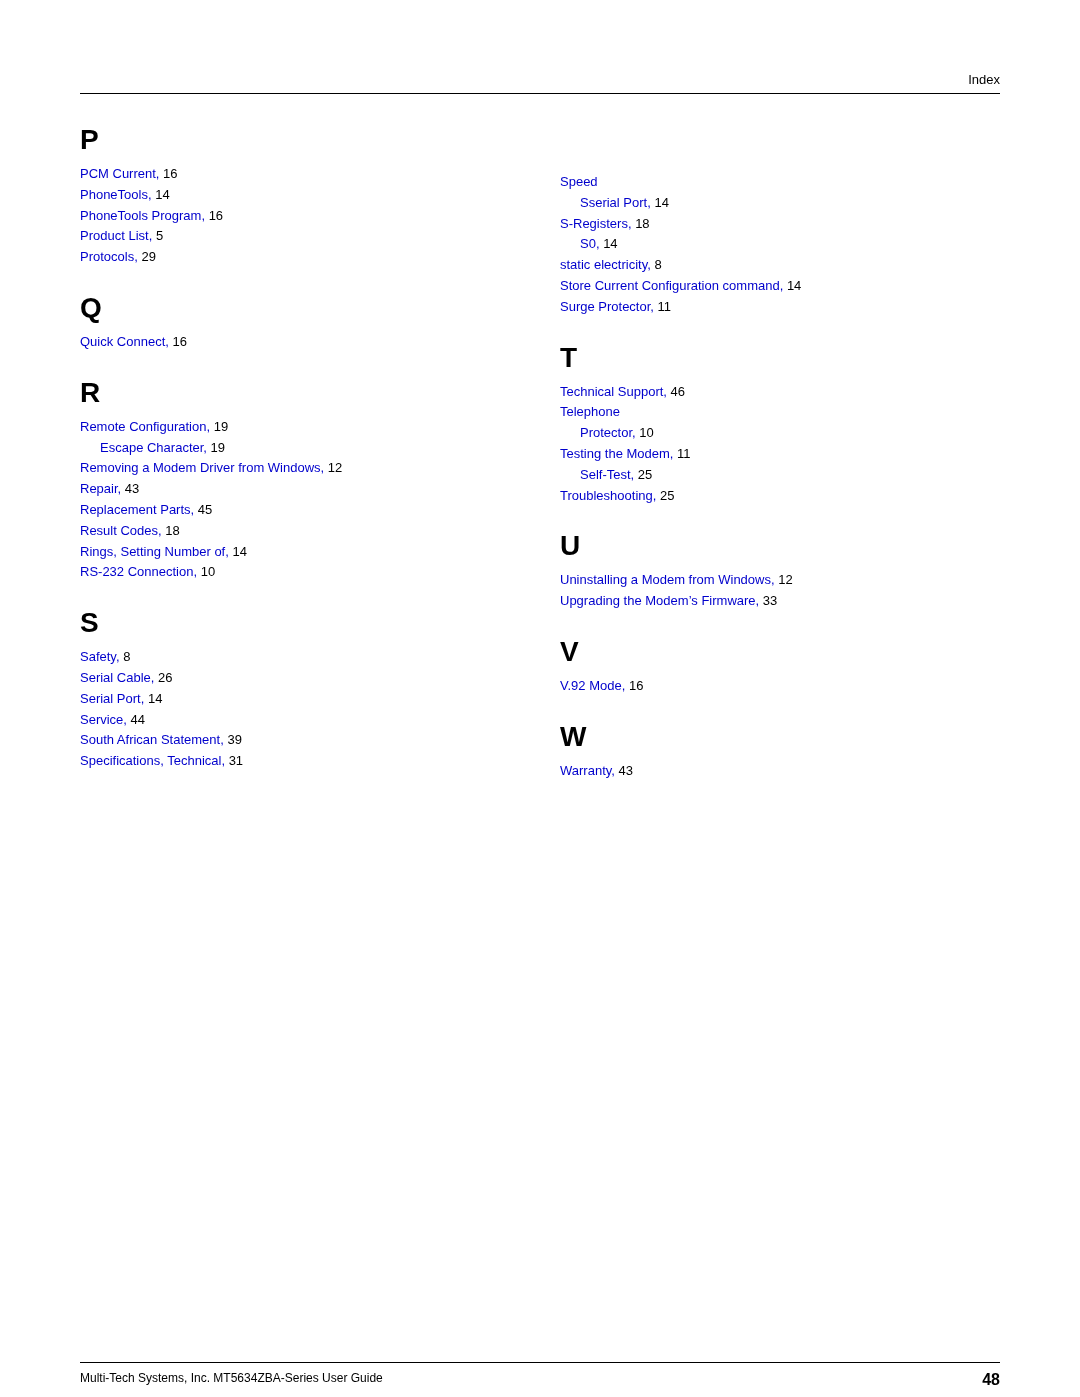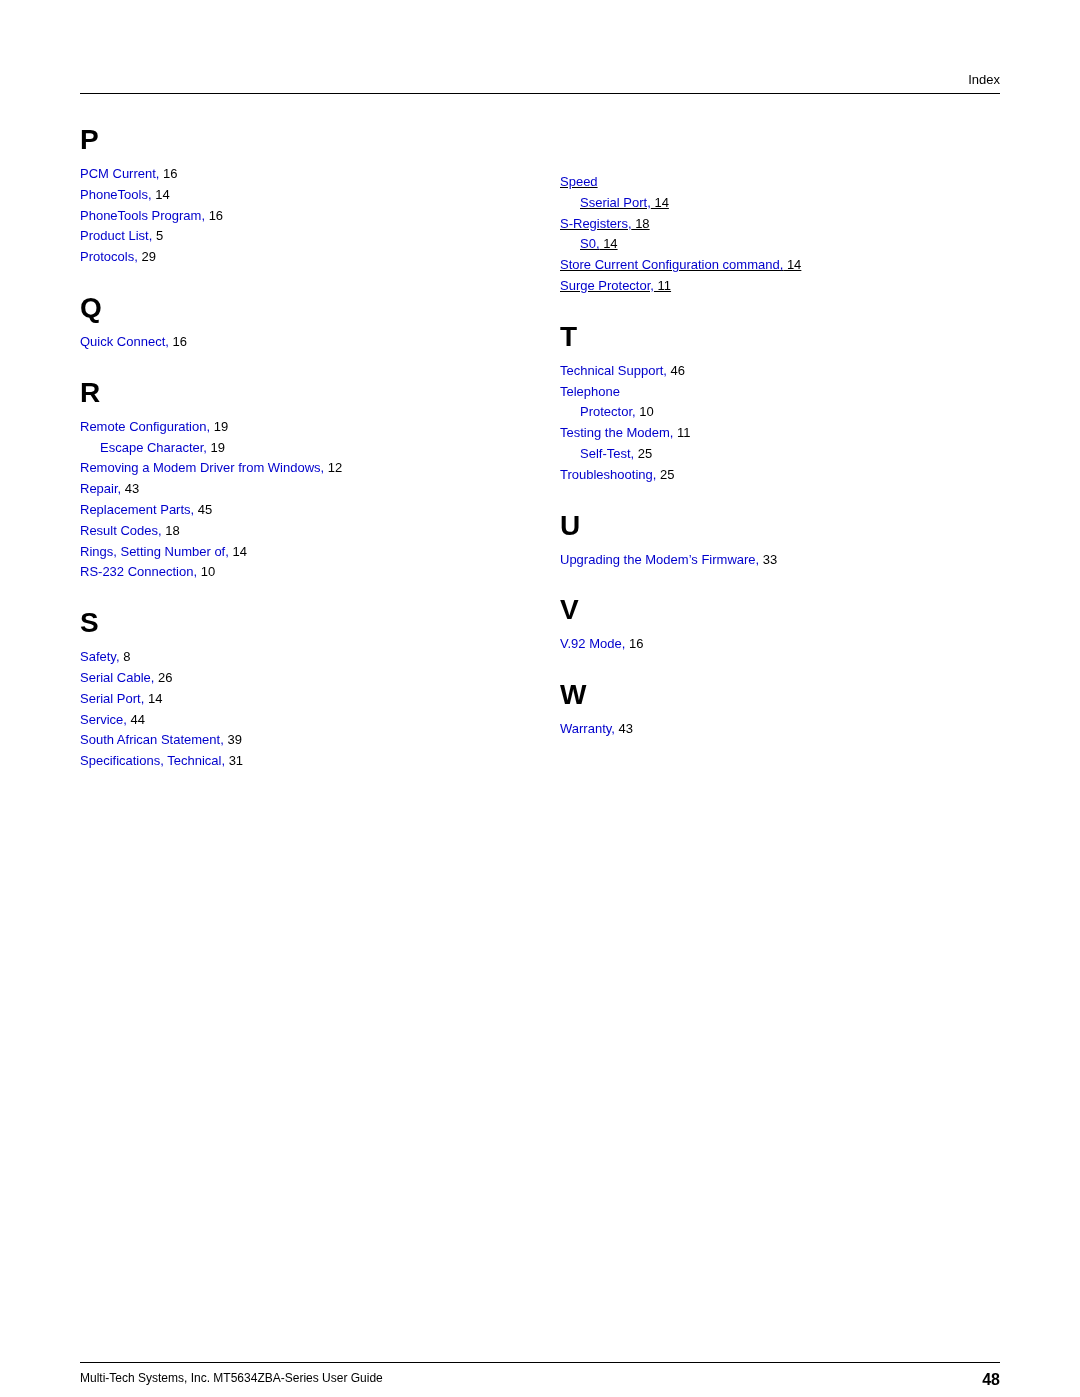--- a/index.html
+++ b/index.html
@@ -125,41 +125,43 @@
         <div class="index-entry"><a class="index-link">Serial Port,</a> 14</div>
         <div class="index-entry"><a class="index-link">Service,</a> 44</div>
         <div class="index-entry"><a class="index-link">South African Statement,</a> 39</div>
         <div class="index-entry"><a class="index-link">Specifications, Technical,</a> 31</div>
       </div>
 
     </div>
 
     <div class="col">
 
-      <div class="section-block" style="margin-top: 58px; text-decoration: underline;">
+      <div class="section-block" style="margin-top: 58px;">
         <div class="index-entry"><a class="index-link">Speed</a></div>
         <div class="index-entry indented"><a class="index-link">Sserial Port,</a> 14</div>
         <div class="index-entry"><a class="index-link">S-Registers,</a> 18</div>
         <div class="index-entry indented"><a class="index-link">S0,</a> 14</div>
+        <div class="index-entry"><a class="index-link">static electricity,</a> 8</div>
         <div class="index-entry"><a class="index-link">Store Current Configuration command,</a> 14</div>
         <div class="index-entry"><a class="index-link">Surge Protector,</a> 11</div>
       </div>
 
       <div class="section-block">
         <div class="section-letter">T</div>
         <div class="index-entry"><a class="index-link">Technical Support,</a> 46</div>
         <div class="index-entry"><a class="index-link">Telephone</a></div>
         <div class="index-entry indented"><a class="index-link">Protector,</a> 10</div>
         <div class="index-entry"><a class="index-link">Testing the Modem,</a> 11</div>
         <div class="index-entry indented"><a class="index-link">Self-Test,</a> 25</div>
         <div class="index-entry"><a class="index-link">Troubleshooting,</a> 25</div>
       </div>
 
       <div class="section-block">
         <div class="section-letter">U</div>
+        <div class="index-entry"><a class="index-link">Uninstalling a Modem from Windows,</a> 12</div>
         <div class="index-entry"><a class="index-link">Upgrading the Modem’s Firmware,</a> 33</div>
       </div>
 
       <div class="section-block">
         <div class="section-letter">V</div>
         <div class="index-entry"><a class="index-link">V.92 Mode,</a> 16</div>
       </div>
 
       <div class="section-block">
         <div class="section-letter">W</div>

